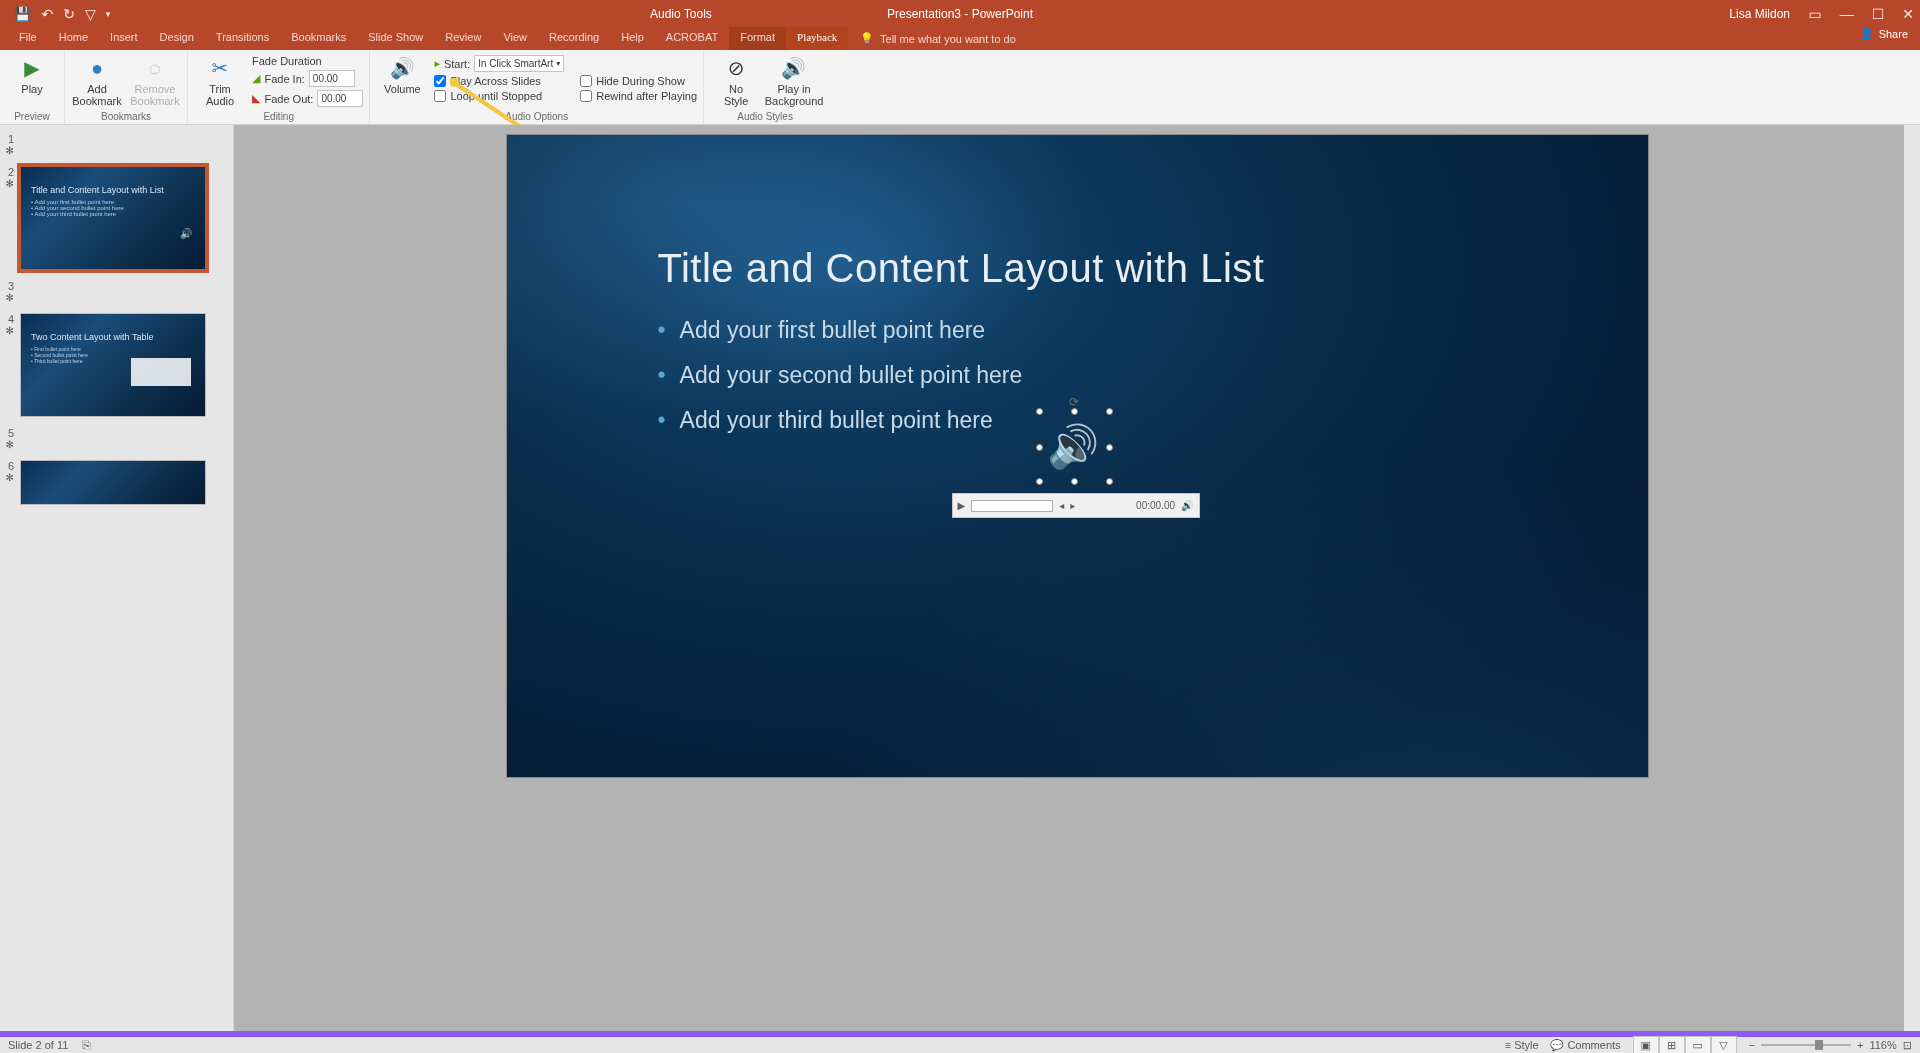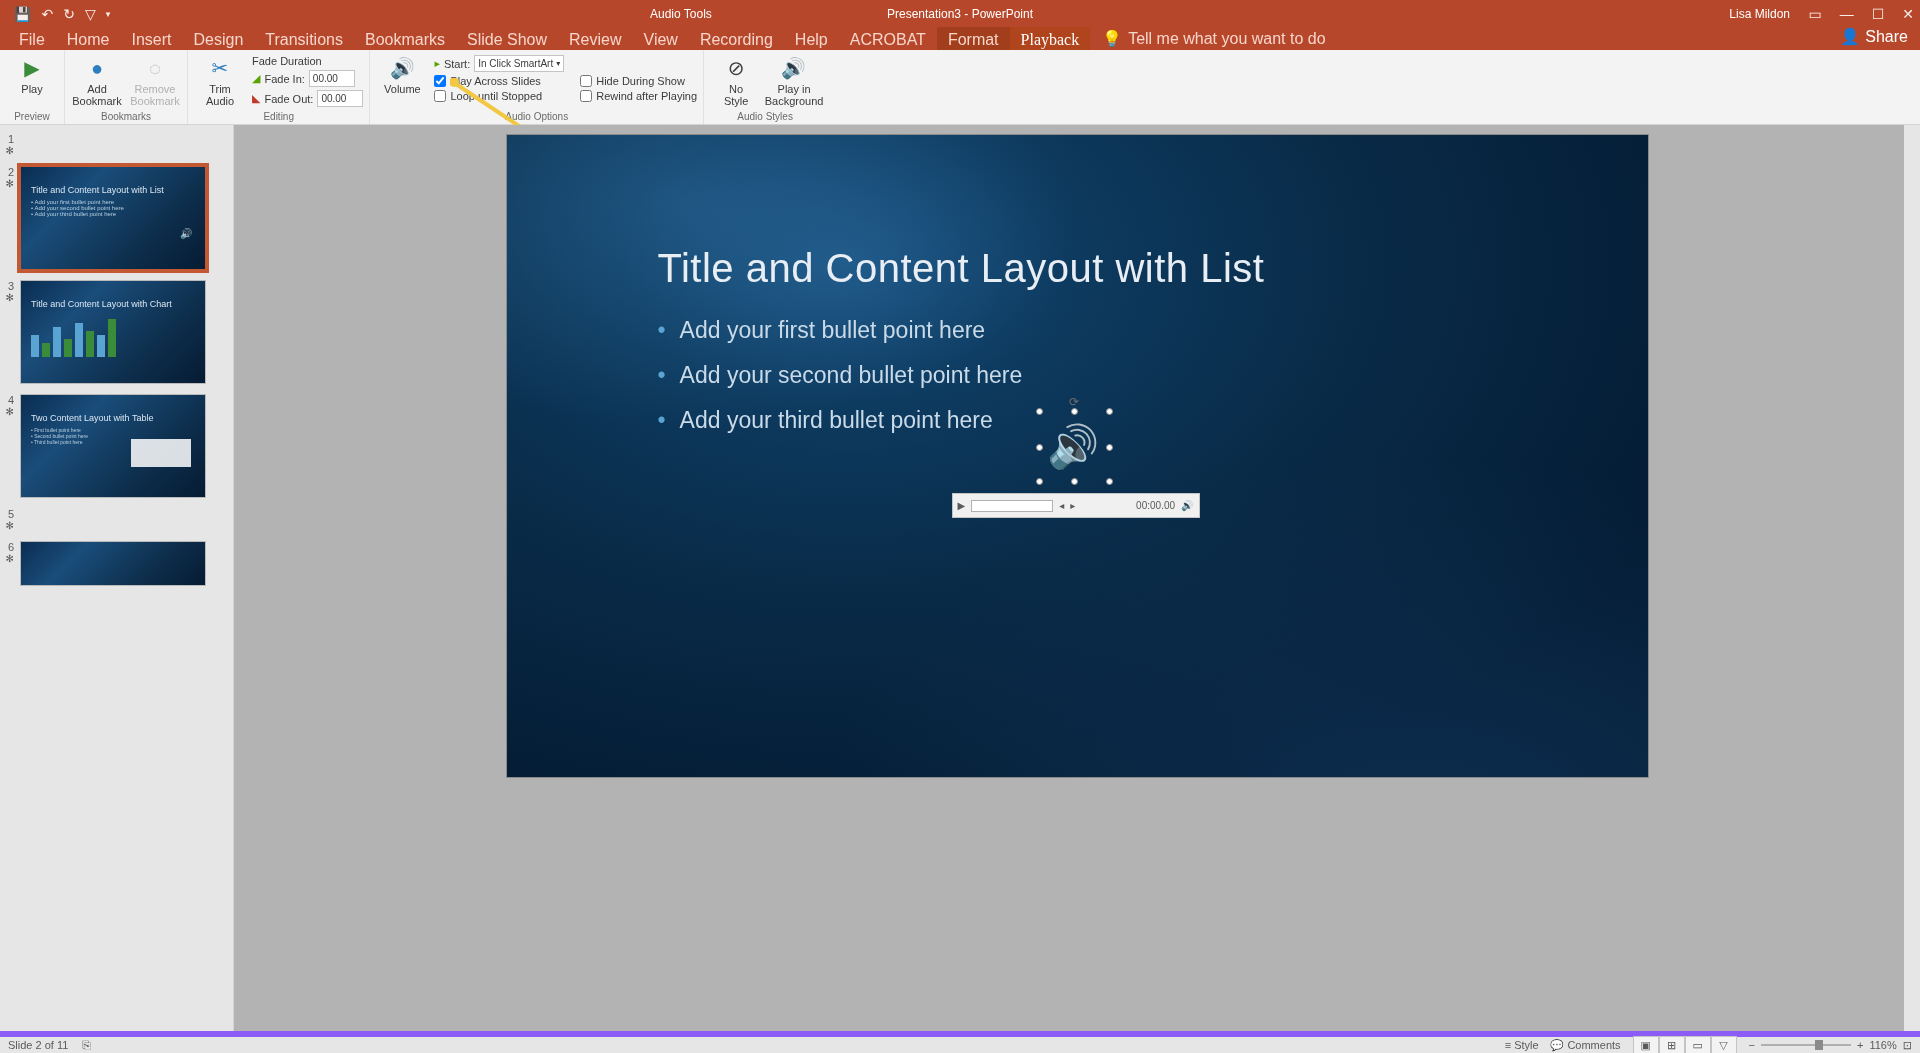--- a/index.html
+++ b/index.html
@@ -8,21 +8,21 @@
 
 .titlebar { height: 27px; background: #b7472a; display: flex; align-items: center; color: #fff; position: relative; }
 .qat { display: flex; align-items: center; gap: 10px; padding-left: 14px; }
 .qat span, .win-controls span { opacity: .9; font-size: 14px; }
 .title-center { position: absolute; left: 50%; transform: translateX(-50%); font-size: 12px; }
 .title-tool { position: absolute; left: 650px; font-size: 12px; }
 .user-right { position: absolute; right: 130px; font-size: 12px; }
 .win-controls { position: absolute; right: 6px; display: flex; gap: 18px; }
 
 
-.tabs { height: 23px; background: #b7472a; display: flex; align-items: stretch; padding-left: 8px; color: #f7d6cc; font-size: 16px; }
+.tabs { height: 23px; background: #b7472a; display: flex; align-items: stretch; padding-left: 8px; color: #f7d6cc; font-size: 11px; }
 .tab { padding: 4px 11px; cursor: default; }
 .tab.active { background: #b0451d; color: #fff; font-family: Liberation Serif, serif; }
 .tab.contextual { background: #a33e1c; }
 .tell-me { display: flex; align-items: center; color: #f7d6cc; padding-left: 12px; gap: 6px; }
 .share { position: absolute; right: 12px; color: #fff; display: flex; align-items: center; gap: 5px; }
 
 
 .ribbon { height: 75px; background: #f3f3f3; border-bottom: 1px solid #d4d4d4; display: flex; position: relative; }
 .group { border-right: 1px solid #e1e1e1; padding: 2px 6px 0 6px; display: flex; flex-direction: column; align-items: center; }
 .group-body { display: flex; gap: 6px; align-items: flex-start; flex: 1; }
@@ -290,33 +290,20 @@
           </ul>
         <span style="position:absolute;right:12px;bottom:30px;font-size:10px">🔊</span>
       </div>
     </div>
 
     <div class="thumb-row">
       <div class="thumb-num">
           <span>3</span>
           <small>✻</small>
         </div>
-      <div class="thumb">
-        <h6>Title and Content Layout with Chart</h6>
-        <div class="chart-mini">
-            <div style="height:55%"></div>
-            <div style="height:35%;background:#3a8c3a"></div>
-            <div style="height:75%"></div>
-            <div style="height:45%;background:#3a8c3a"></div>
-            <div style="height:85%"></div>
-            <div style="height:65%;background:#3a8c3a"></div>
-            <div style="height:55%"></div>
-            <div style="height:95%;background:#3a8c3a"></div>
-          </div>
-      </div>
     </div>
 
     <div class="thumb-row">
       <div class="thumb-num">
           <span>4</span>
           <small>✻</small>
         </div>
       <div class="thumb">
         <h6>Two Content Layout with Table</h6>
         <ul style="font-size:5px">

